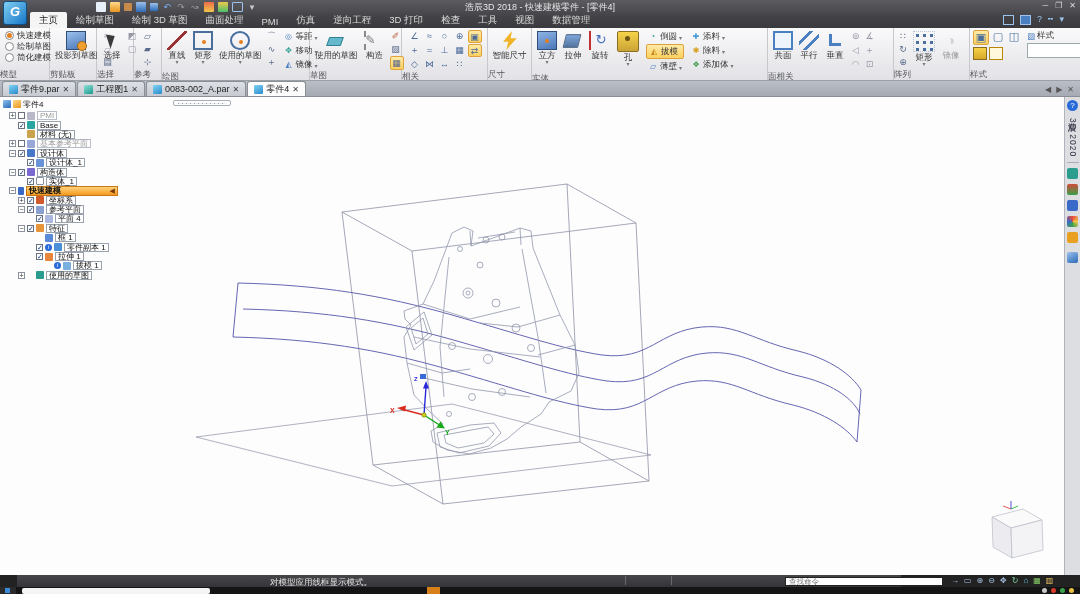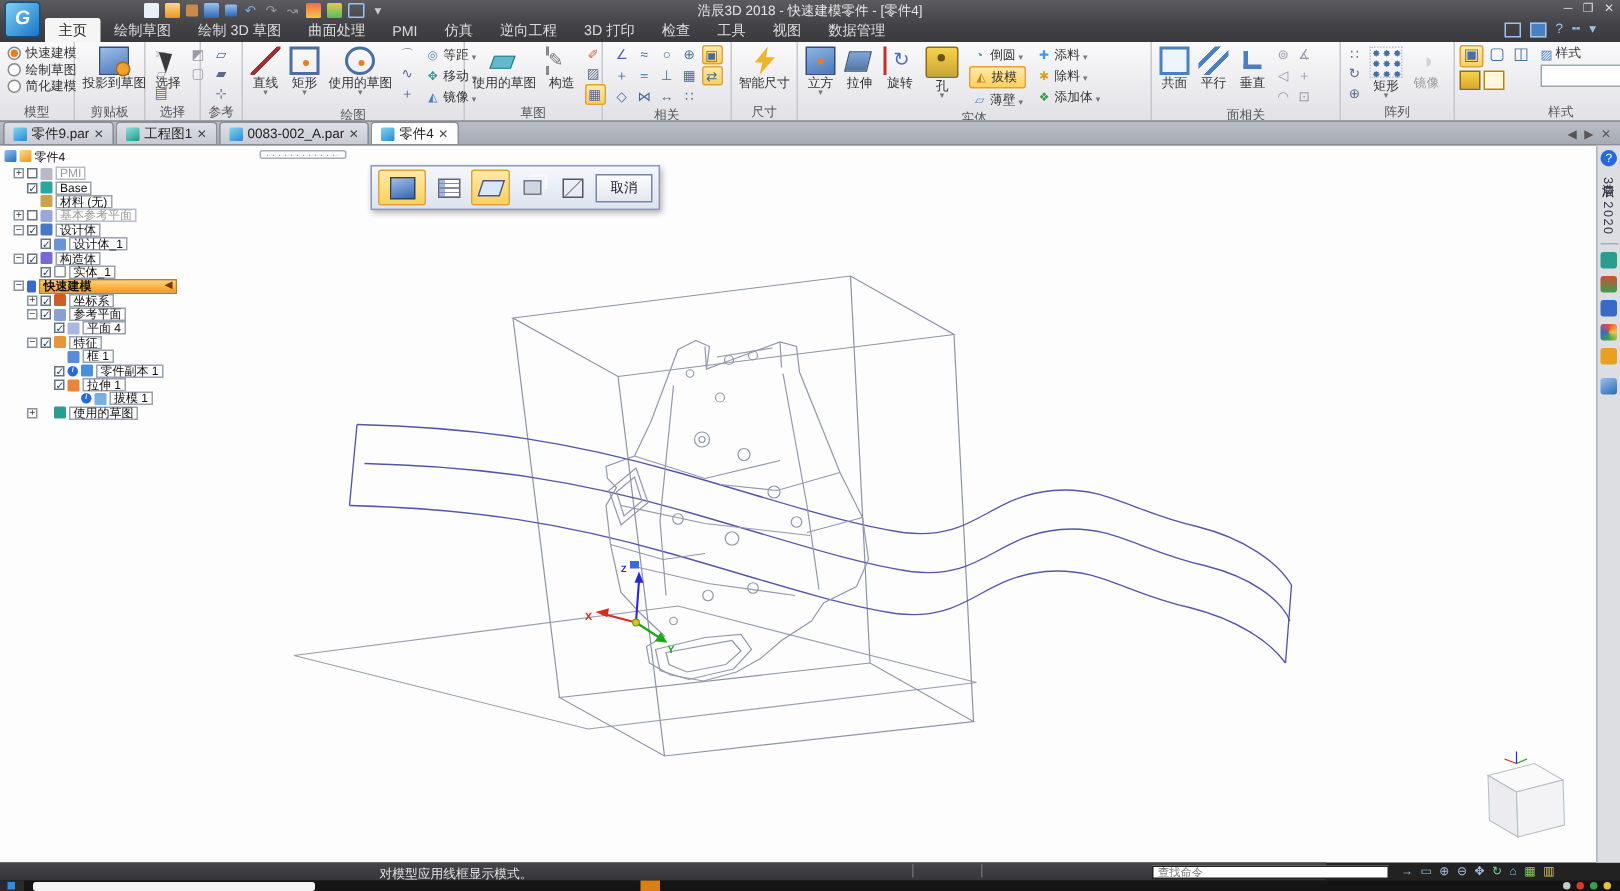--- a/index.html
+++ b/index.html
@@ -22,21 +22,21 @@
   .menurow{position:absolute;left:30px;top:13px;height:15px;display:flex;align-items:flex-end;}
   .mtab{padding:2px 9px 1px 9px;font-size:9.5px;color:#dcdcdc;}
   .mtab.active{background:#f5f5f6;color:#222;border-radius:2px 2px 0 0;}
   .menuicons{position:absolute;right:16px;top:14px;display:flex;gap:6px;align-items:center;}
   .menuicons span{font-size:9px;color:#9cc4ee;line-height:11px;}
   
   .ribbon{position:absolute;left:0;top:28px;width:1080px;height:53px;display:flex;overflow:hidden;
           background:linear-gradient(#fafafb,#ececef 55%,#e2e2e6);border-bottom:1px solid #9aa0a6;box-sizing:border-box;}
   .grp{display:flex;flex-direction:column;border-right:1px solid #c7c7cc;box-sizing:border-box;flex:0 0 auto;}
   .gbody{flex:1;display:flex;align-items:flex-start;padding:2px 3px 0 3px;gap:2px;}
-  .glabel{height:11px;text-align:center;font-size:8.5px;color:#55565c;line-height:10px;}
+  .glabel{height:11px;font-size:8.5px;color:#55565c;line-height:10px;}
   .bb{display:flex;flex-direction:column;align-items:center;padding:1px 2px;border-radius:2px;}
   .bi{width:20px;height:19px;position:relative;margin-bottom:1px;}
   .bl{font-size:8.5px;color:#333;white-space:nowrap;line-height:9px;}
   .dd::after{content:"▾";font-size:6px;color:#777;line-height:5px;display:block;text-align:center;}
   .scol{display:flex;flex-direction:column;gap:1px;}
   .sico{width:12px;height:12px;font-size:9px;line-height:12px;text-align:center;color:#5a6a8a;}
   .srow{display:flex;align-items:center;gap:2px;height:13px;font-size:8.5px;color:#333;white-space:nowrap;padding:0 2px;border-radius:2px;}
   .srow .sg{width:10px;height:10px;font-size:8px;line-height:10px;text-align:center;color:#4a7fc0;}
   .srow .ar::after{content:"▾";font-size:6px;color:#777;}
   .hl{background:linear-gradient(#ffeaa8,#fbd05e);border:1px solid #dfa23a;border-radius:2px;}
@@ -127,21 +127,21 @@
   .helpb{width:11px;height:11px;border-radius:50%;background:#2a6ad8;color:#fff;font-size:8px;line-height:11px;text-align:center;}
   .vtext{writing-mode:vertical-rl;font-size:8.5px;color:#334;letter-spacing:1px;}
   .rsic{width:11px;height:11px;border-radius:2px;}
   .rdiv{width:12px;height:1px;background:#aab;}
   
   .wm{position:absolute;right:8px;bottom:2px;text-align:right;z-index:60;pointer-events:none;line-height:1;}
   .wm1{font-family:"Liberation Serif","DejaVu Serif",serif;font-weight:bold;font-style:italic;font-size:27px;
        color:rgba(252,252,252,.92);text-shadow:0 0 1px #909090,1px 1px 1px #808080,-1px -1px 1px #a0a0a0;letter-spacing:2px;}
   .wm2{font-size:12px;color:rgba(255,255,255,.95);text-shadow:0 0 1px #777,1px 1px 1px #666;}
   
-  .status{position:absolute;left:0;top:575px;width:884px;height:12px;background:linear-gradient(#46464a,#353539);}
+  .status{position:absolute;left:17px;top:575px;width:884px;height:12px;background:linear-gradient(#46464a,#353539);}
   .smsg{position:absolute;left:253px;top:2px;font-size:8.5px;color:#e2e2e2;}
   .ssep{position:absolute;top:1px;width:1px;height:9px;background:#6a6a6e;}
   .sinput{position:absolute;left:768px;top:1.5px;width:158px;height:9px;border:1px solid #222;background:#fff;
           font-size:7.5px;padding:0 3px;box-sizing:border-box;font-family:inherit;}
   .sicons{position:absolute;left:934px;top:1px;display:flex;gap:5px;align-items:center;}
   .sicons span{font-size:8px;line-height:10px;color:#a8c4e8;}
   
   .taskbar{position:absolute;left:0;top:587px;width:1080px;height:7px;background:#141414;}
   .tstart{position:absolute;left:0;top:0;width:16px;height:7px;background:#2a2a2a;}
   .tstart i{display:block;width:5px;height:5px;margin:1px 5px;background:#3a8ad8;}
@@ -699,38 +699,20 @@
         <span class="ti" style="background:#7ab0e0"></span>
         <span class="tl">拔模 1</span>
       </div>
       <div class="trow" style="padding-left:15px">
         <span class="exp">+</span>
         <span class="ti" style="background:#2a9d8f;margin-left:9px"></span>
         <span class="tl">使用的草图</span>
       </div>
     </div>
 
-    <div class="fbar">
-      <span class="fbtn big hl">
-          <span class="fcube"></span>
-        </span>
-      <span class="fbtn">
-          <span class="flist"></span>
-        </span>
-      <span class="fbtn hl">
-          <span class="fplane"></span>
-        </span>
-      <span class="fbtn">
-          <span class="flayers"></span>
-        </span>
-      <span class="fbtn">
-          <span class="fwire"></span>
-        </span>
-      <button class="fcancel">取消</button>
-    </div>
 
     <div class="rstrip">
       <span class="helpb">?</span>
       <span class="vtext">浩辰3D 2020</span>
       <span class="rdiv"></span>
       <span class="rsic" style="background:#2a9d8f"></span>
       <span class="rsic" style="background:linear-gradient(#d04a3a,#3aa04a)"></span>
       <span class="rsic" style="background:#3a6ac8"></span>
       <span class="rsic" style="background:conic-gradient(#e84a3a,#f0c84a,#3aa04a,#3a6ac8,#e84a3a)"></span>
       <span class="rsic" style="background:#e8a020"></span>

